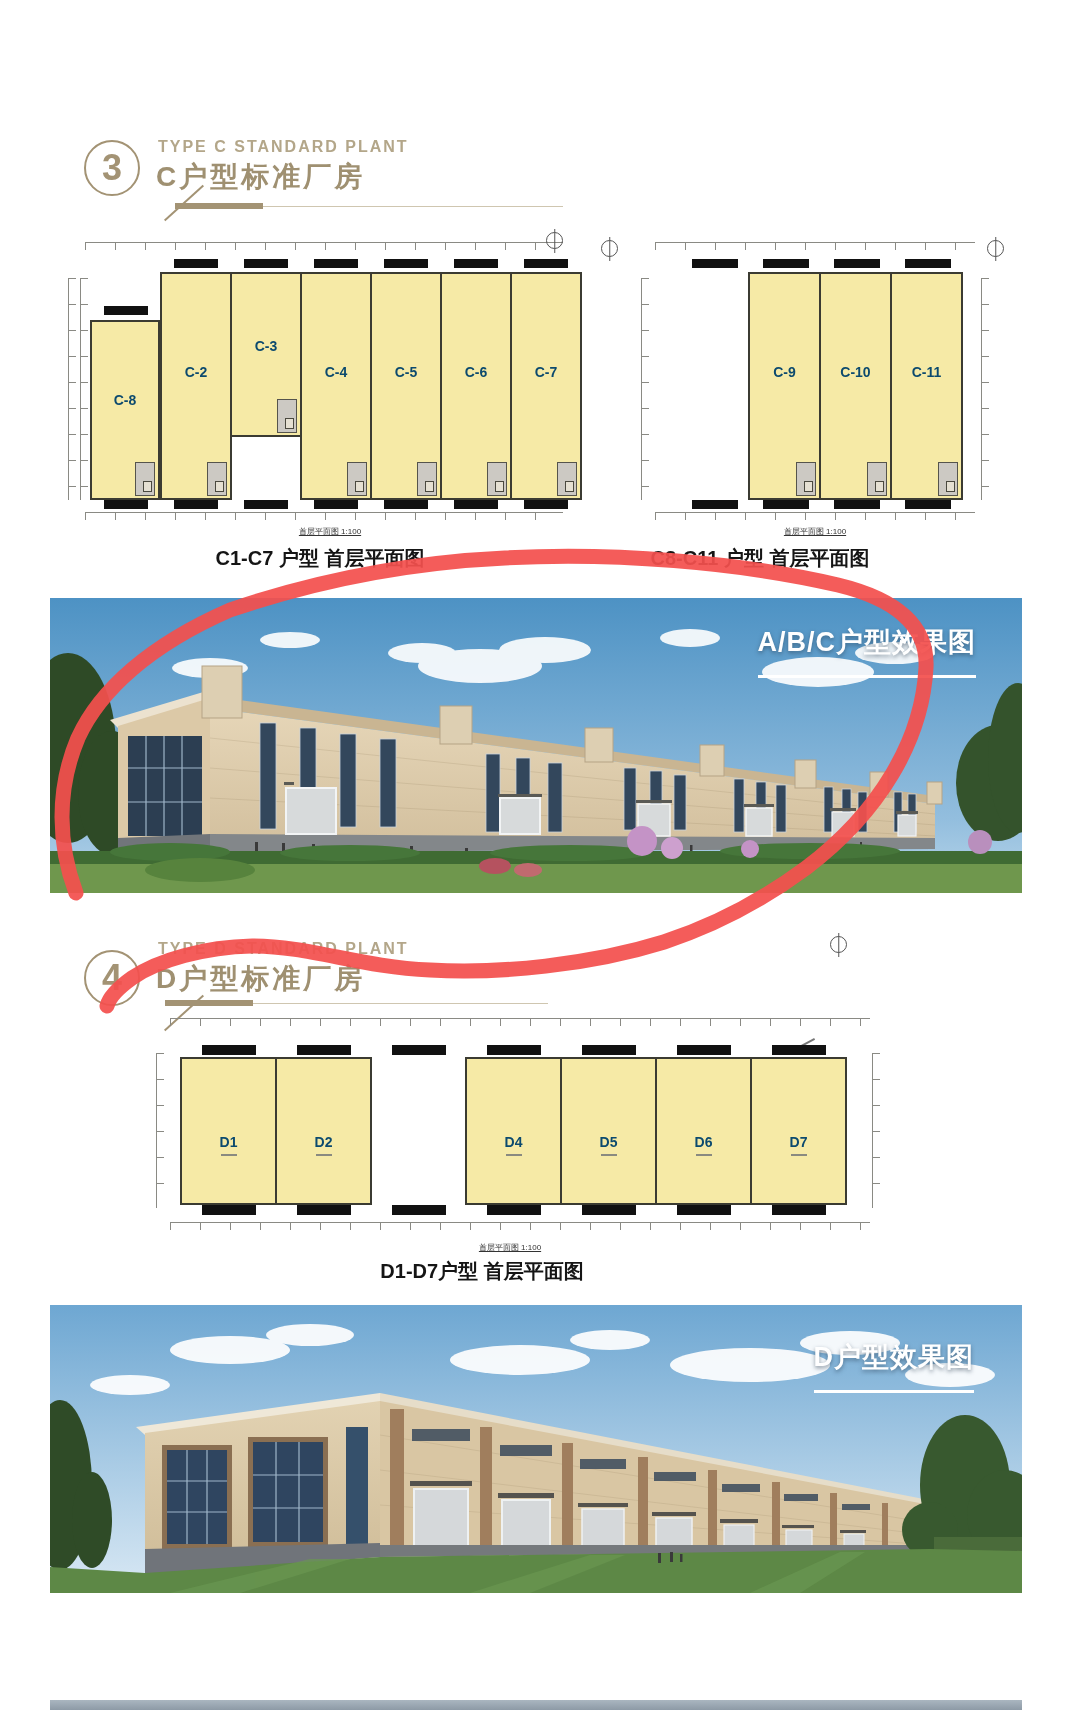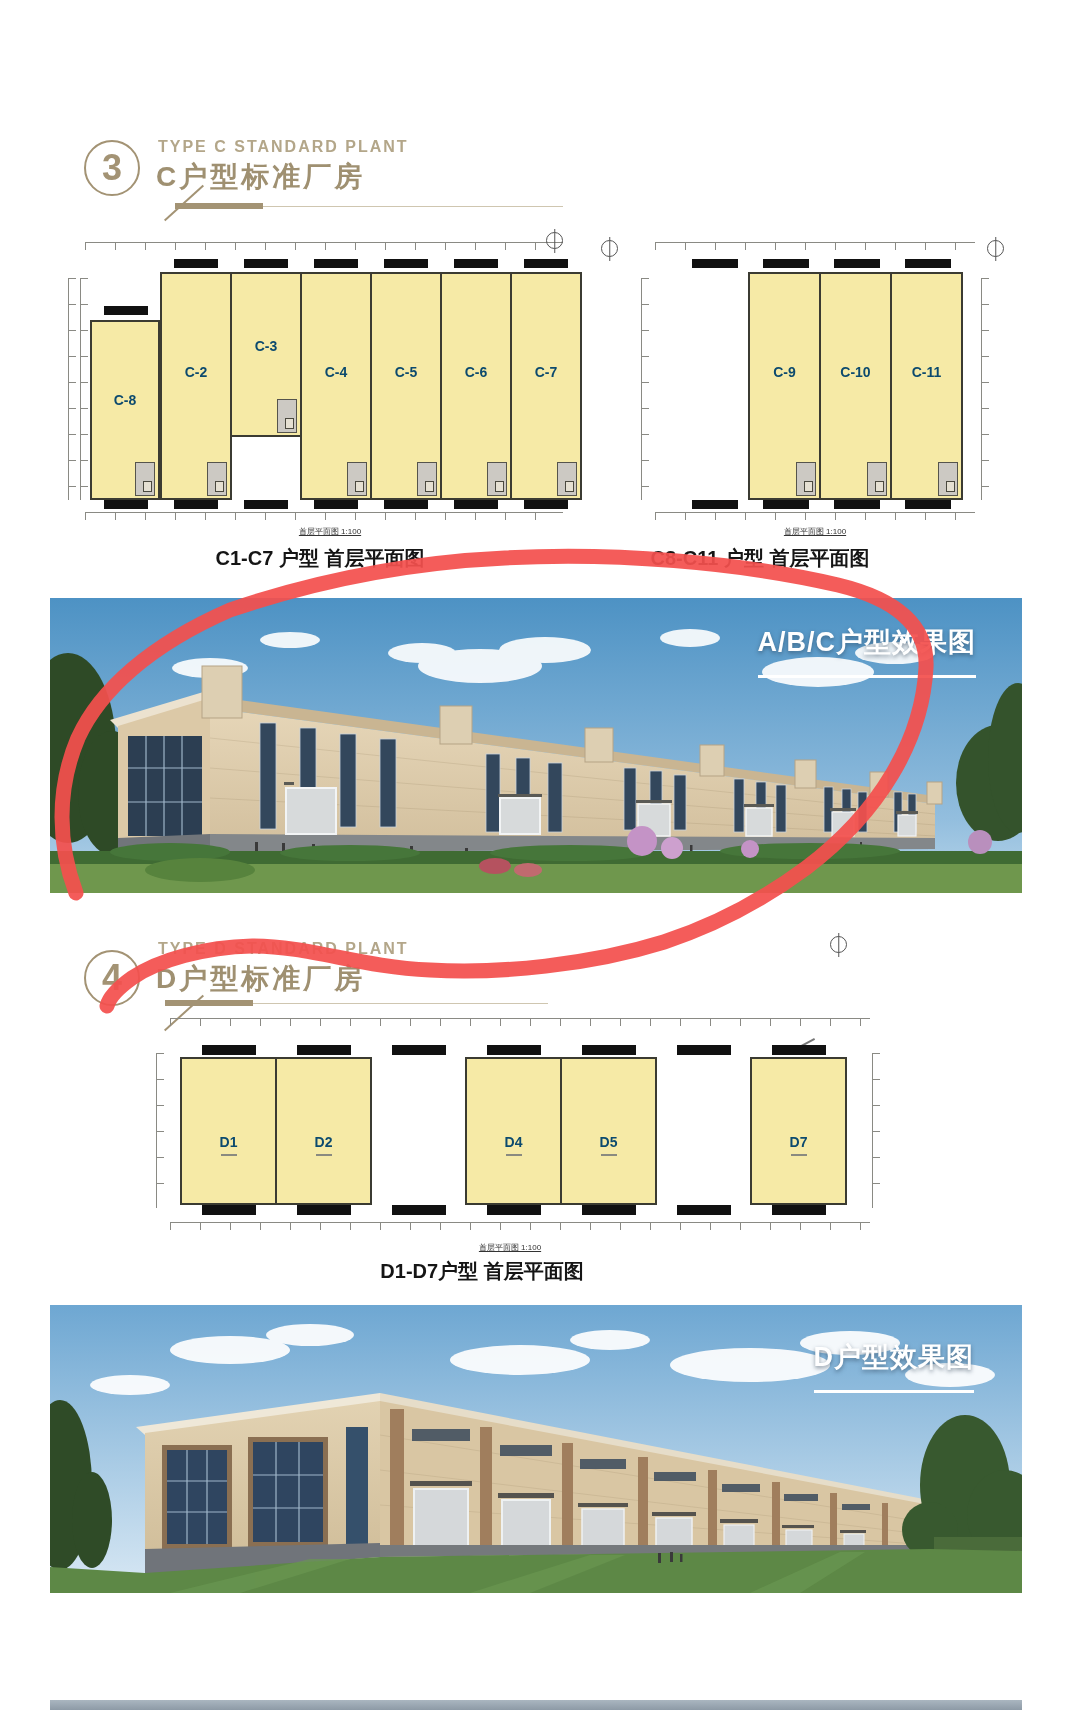--- a/index.html
+++ b/index.html
@@ -318,20 +318,24 @@
     <div class="plan-unit d-unit" style="left:125px;top:49px;width:97px;height:148px;">
       <span class="u-label">D2</span>
         <span class="u-sub"></span>
     </div>
     <div class="plan-unit d-unit" style="left:315px;top:49px;width:97px;height:148px;padding-left:24px;">
       <span class="u-label">D4</span>
         <span class="u-sub"></span>
     </div>
     <div class="plan-unit d-unit" style="left:410px;top:49px;width:97px;height:148px;">
       <span class="u-label">D5</span>
+        <span class="u-sub"></span>
+    </div>
+    <div class="plan-unit d-unit" style="left:505px;top:49px;width:97px;height:148px;">
+      <span class="u-label">D6</span>
         <span class="u-sub"></span>
     </div>
     <div class="plan-unit d-unit" style="left:600px;top:49px;width:97px;height:148px;">
       <span class="u-label">D7</span>
         <span class="u-sub"></span>
     </div>
     <div class="leader" style="left:640px;top:36px;"></div>
 
     <div class="doorbar" style="left:52px;top:37px;width:54px;height:10px;"></div>
     <div class="doorbar" style="left:147px;top:37px;width:54px;height:10px;"></div>

